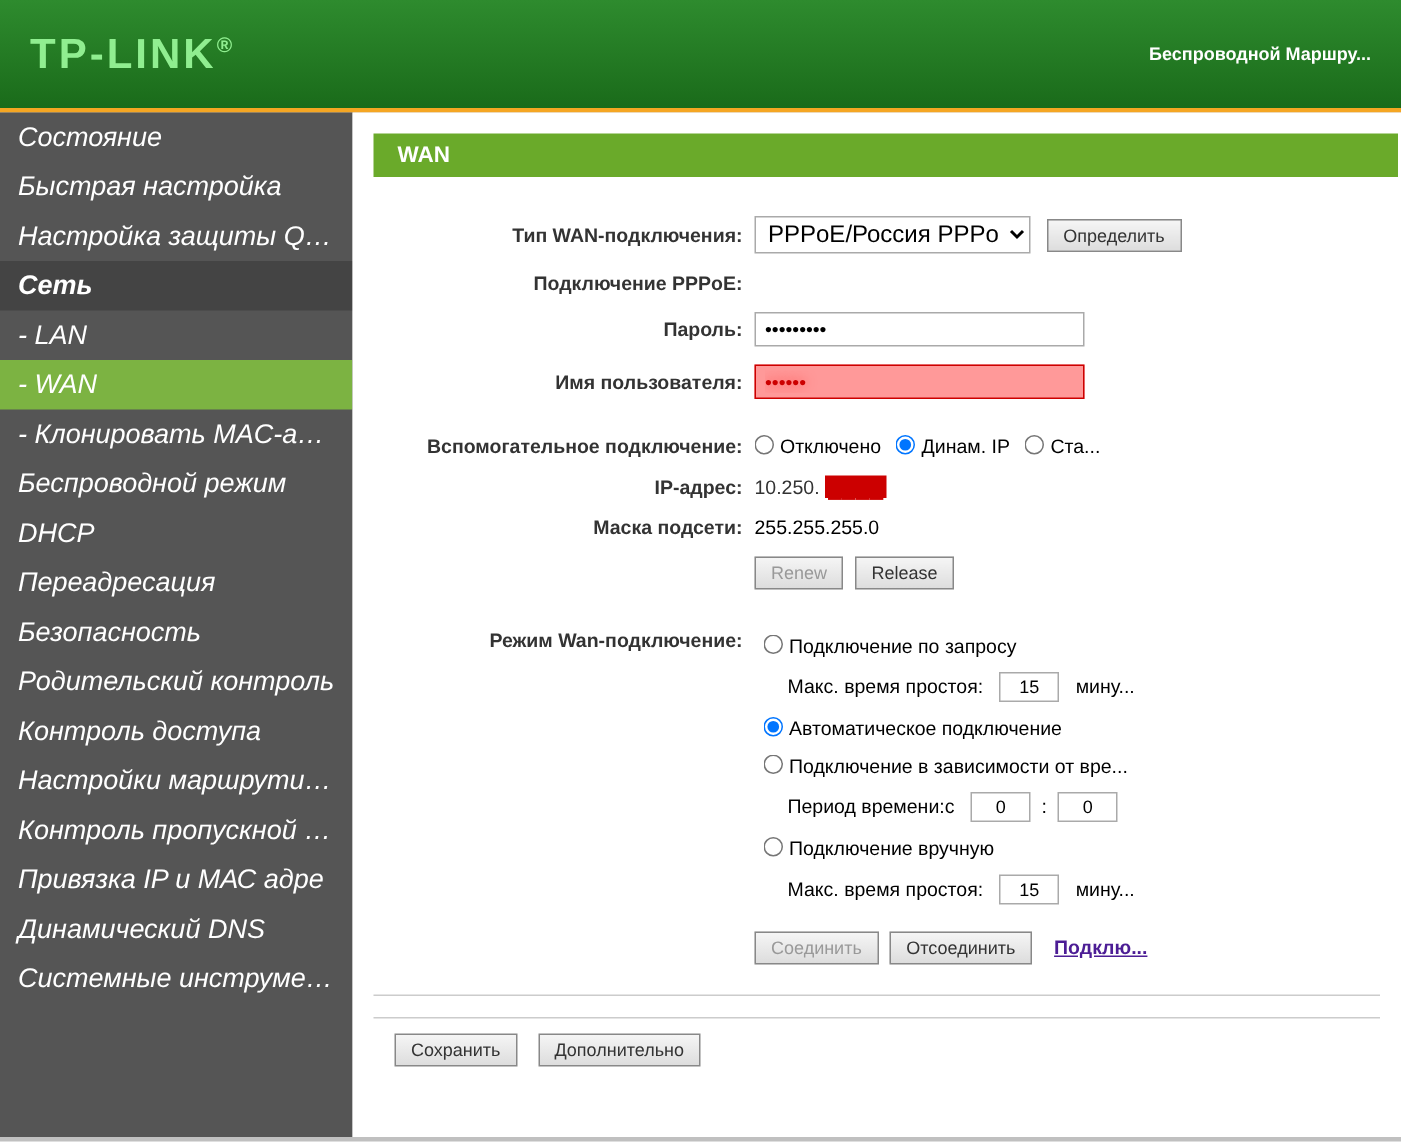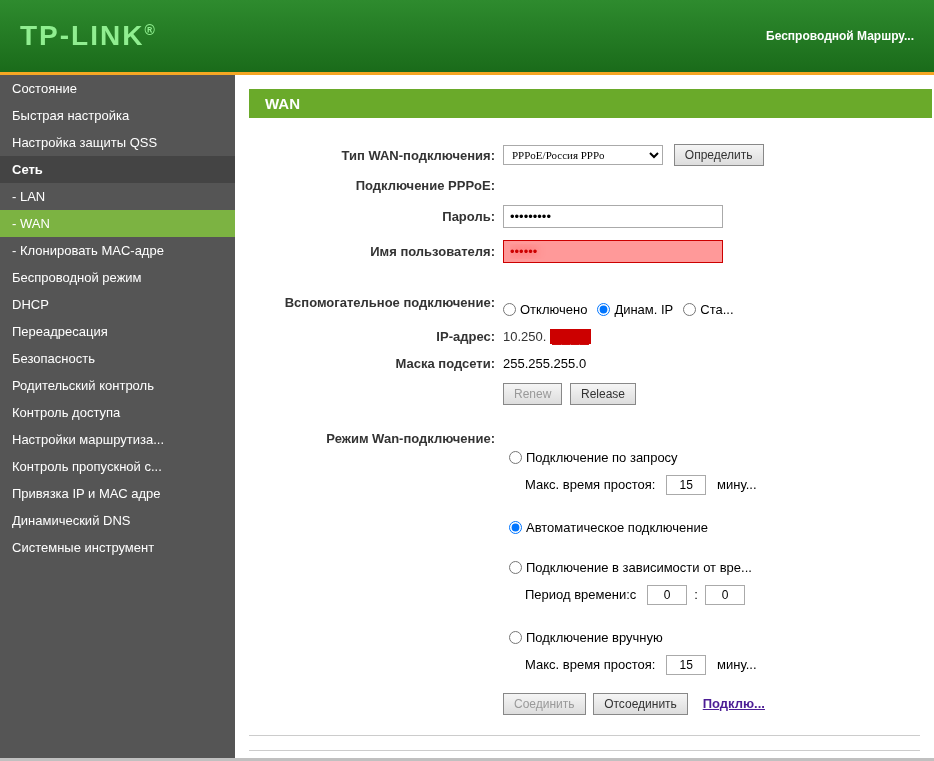--- a/index.html
+++ b/index.html
@@ -39,25 +39,26 @@
       width: 235px;
       background: #555555;
       flex-shrink: 0;
       overflow-y: auto;
     }
     .sidebar-item {
       display: block;
       padding: 6px 12px;
       color: #ffffff;
       text-decoration: none;
-      font-size: 13px;
+      font-size: 18px;
       cursor: pointer;
       white-space: nowrap;
       overflow: hidden;
       text-overflow: ellipsis;
+      font-style: italic;
     }
     .sidebar-item.active {
       background: #7cb342;
       color: white;
     }
     .sidebar-item.section-header {
       background: #444;
       font-weight: bold;
     }
 
@@ -115,24 +116,23 @@
       background: #ffcccc;
       border: 1px solid #cc0000;
       color: transparent;
       text-shadow: 0 0 8px rgba(255,0,0,0.5);
     }
 
     
     .select-input {
       border: 1px solid #aaa;
       padding: 2px 4px;
-      font-size: 11px;
+      font-size: 16px;
       background: #fff;
       min-width: 160px;
-      font-family: Liberation Serif, serif;
     }
 
     
     .btn {
       padding: 3px 10px;
       font-size: 12px;
       border: 1px solid #888;
       background: linear-gradient(to bottom, #f5f5f5, #ddd);
       cursor: pointer;
       margin-right: 4px;
@@ -150,25 +150,24 @@
 
     
     .radio-group {
       display: flex;
       align-items: center;
       gap: 10px;
       flex-wrap: wrap;
     }
     .radio-label {
       display: flex;
-      align-items: center;
+      align-items: flex-start;
       gap: 4px;
       cursor: pointer;
       white-space: nowrap;
-      margin-top: 15px;
     }
 
     
     .divider {
       border: none;
       border-top: 1px solid #ccc;
       margin: 14px 0;
     }
 
     

